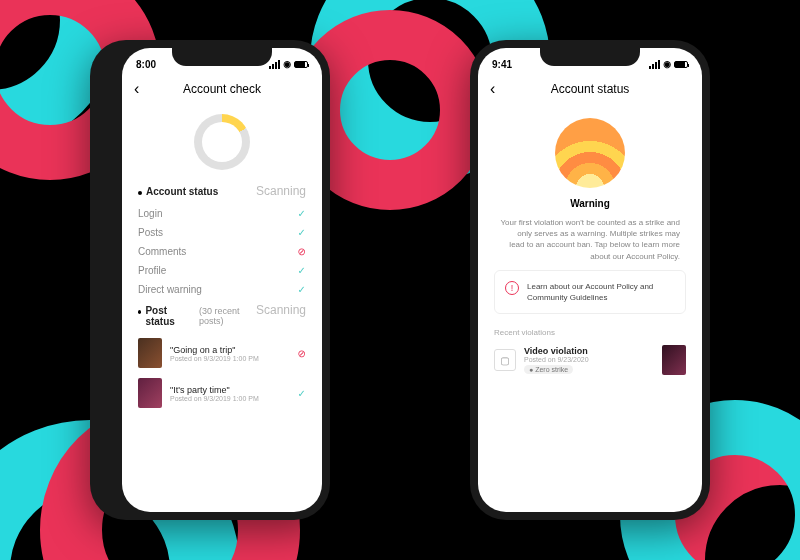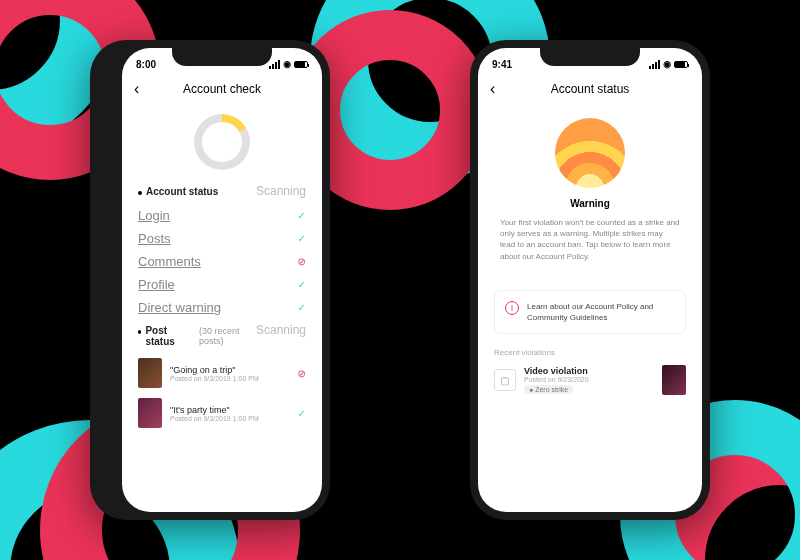--- a/index.html
+++ b/index.html
@@ -68,33 +68,33 @@
 }
 
 .content { padding: 0 16px; font-size: 9px; color: #222; }
 .section-row { display: flex; align-items: baseline; justify-content: space-between; margin: 8px 0 6px; }
 .section-label { font-weight: 700; font-size: 10px; display: flex; align-items: baseline; gap: 4px; }
 .section-label .dot { width:4px; height:4px; background:#000; border-radius:50%; display:inline-block; }
 .section-sub { color: #999; font-size: 9px; font-weight: 400; margin-left: 4px; }
 .scanning { color: #bbb; font-size: 12px; }
 
 .item-row { display: flex; justify-content: space-between; align-items: center; padding: 4px 0; }
-.item-label { color: #888; font-size: 13px; text-decoration: underline; }
+.item-label { color: #888; font-size: 10px; }
 .check { color: #4ecdc4; font-size: 10px; }
 .err { color: #ea3358; font-size: 10px; }
 
 .post-row { display: flex; align-items: center; gap: 8px; padding: 5px 0; }
 .thumb { width: 24px; height: 30px; background: linear-gradient(135deg,#4a3020,#8a5030); border-radius: 2px; flex-shrink:0; }
 .thumb2 { background: linear-gradient(135deg,#602040,#a04060); }
 .post-text { flex: 1; }
 .post-title { font-size: 9px; color: #222; }
 .post-meta { font-size: 7px; color: #aaa; }
 
 .warn-title { text-align: center; font-size: 10px; font-weight: 700; margin: 4px 0 8px; }
-.warn-body { text-align: left; font-size: 8px; color: #888; line-height: 1.4; padding: 0 6px; margin-bottom: 28px; }
+.warn-body { text-align: right; font-size: 8px; color: #888; line-height: 1.4; padding: 0 6px; margin-bottom: 8px; }
 .policy-card {
   border: 1px solid #eee; border-radius: 6px; padding: 10px;
   display: flex; gap: 8px; align-items: flex-start; margin-bottom: 14px;
 }
 .policy-icon { width: 14px; height: 14px; border: 1.5px solid #ea3358; border-radius: 50%; display:flex; align-items:center; justify-content:center; color:#ea3358; font-size:9px; flex-shrink:0; }
 .policy-text { font-size: 8px; line-height: 1.4; color: #444; }
 .recent-label { font-size: 8px; color: #aaa; margin-bottom: 8px; }
 .viol-row { display:flex; align-items:center; gap:8px; }
 .viol-icon { width:22px; height:22px; border:1px solid #ddd; border-radius:3px; display:flex; align-items:center; justify-content:center; font-size:10px; color:#999; }
 .viol-text { flex:1; }

